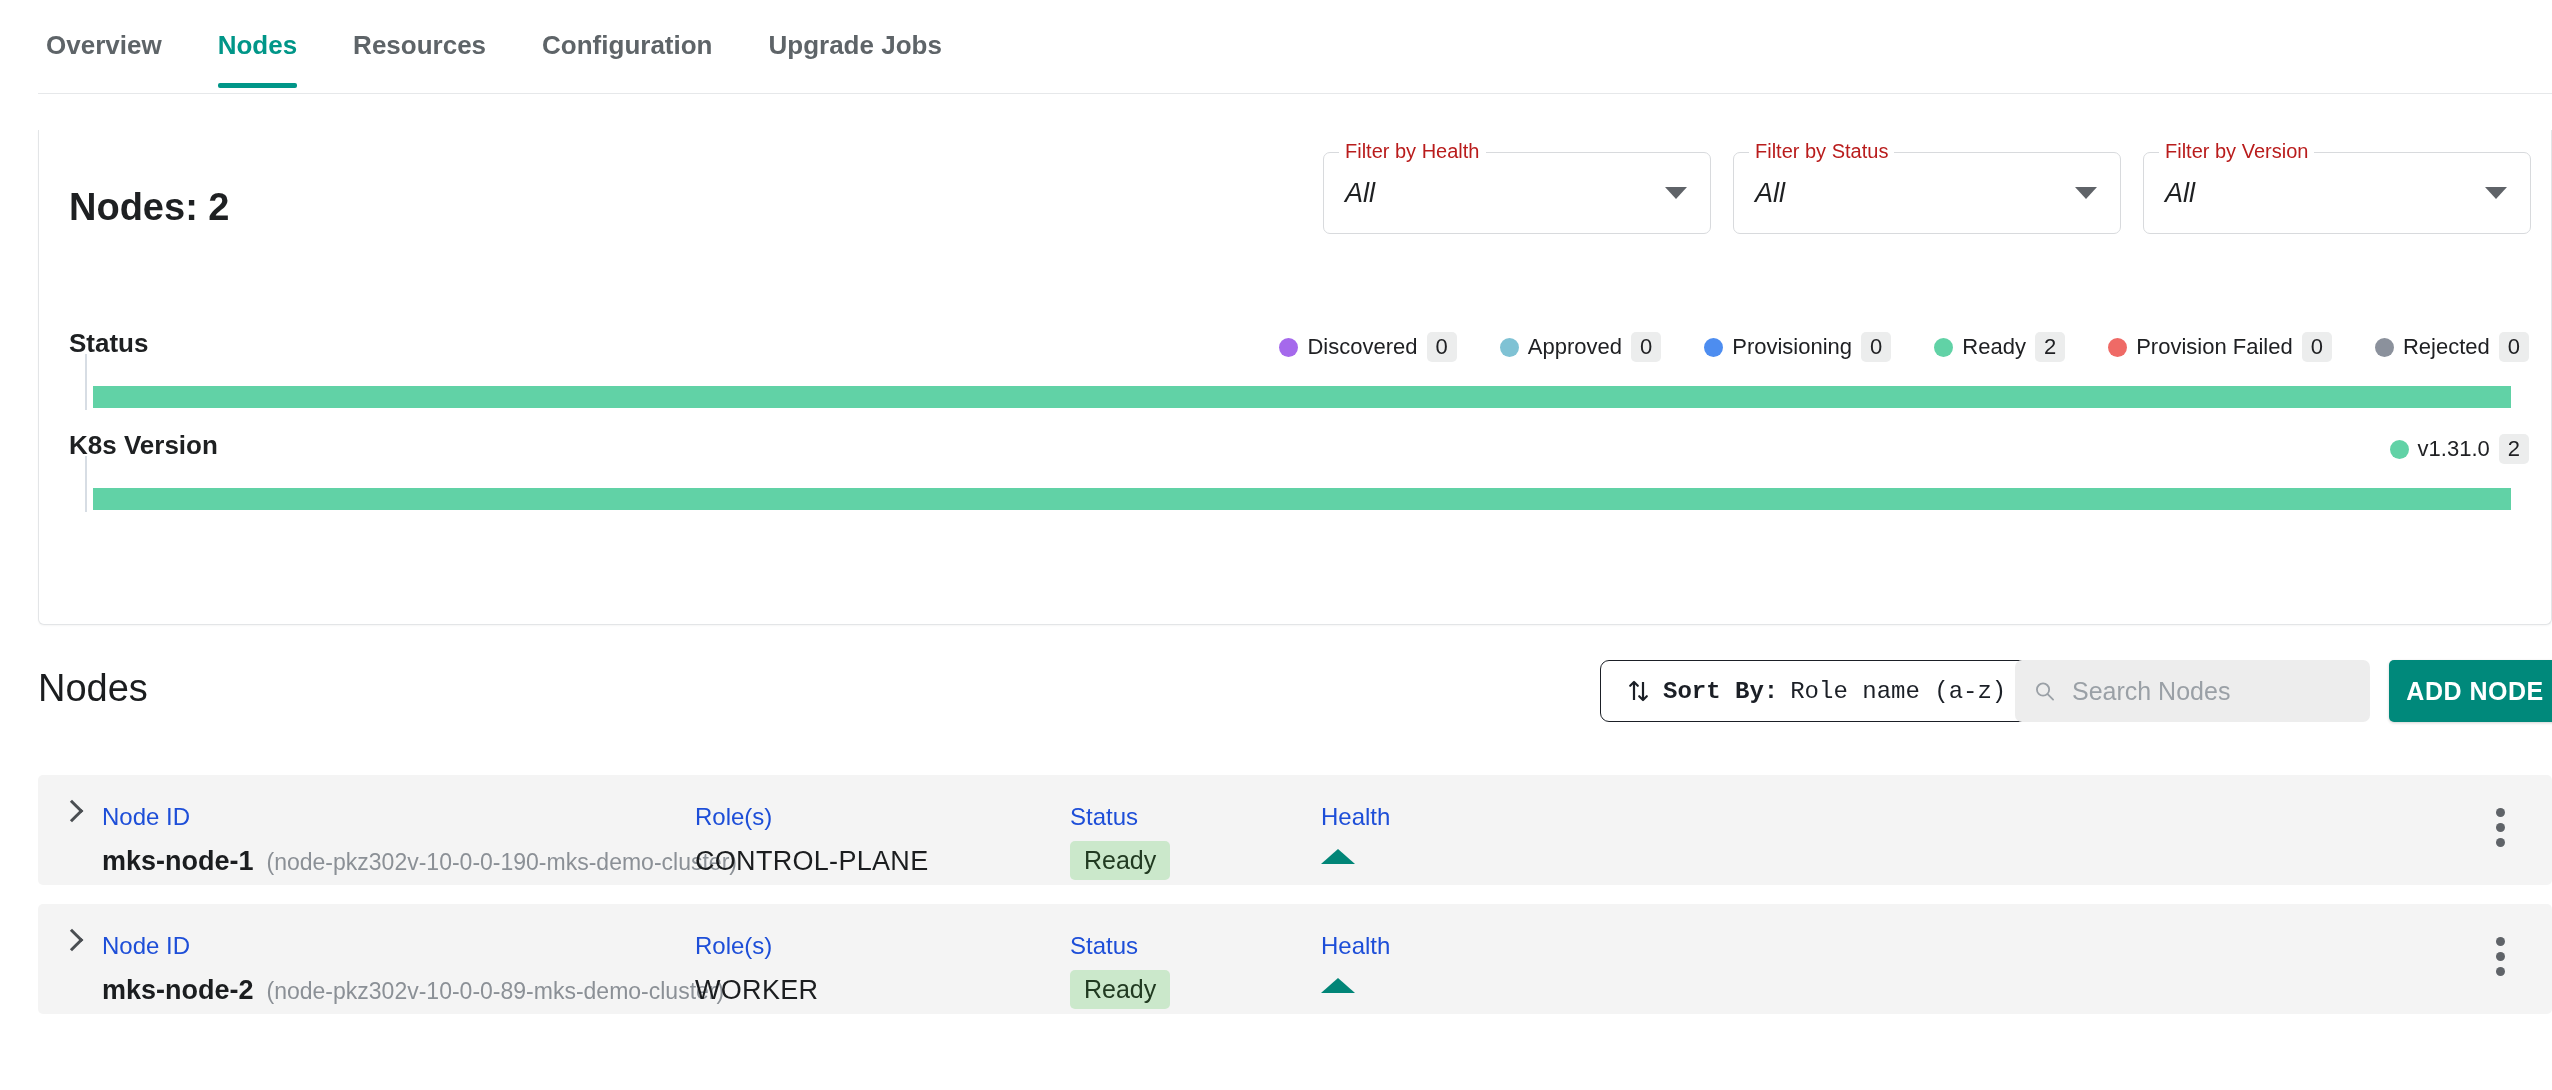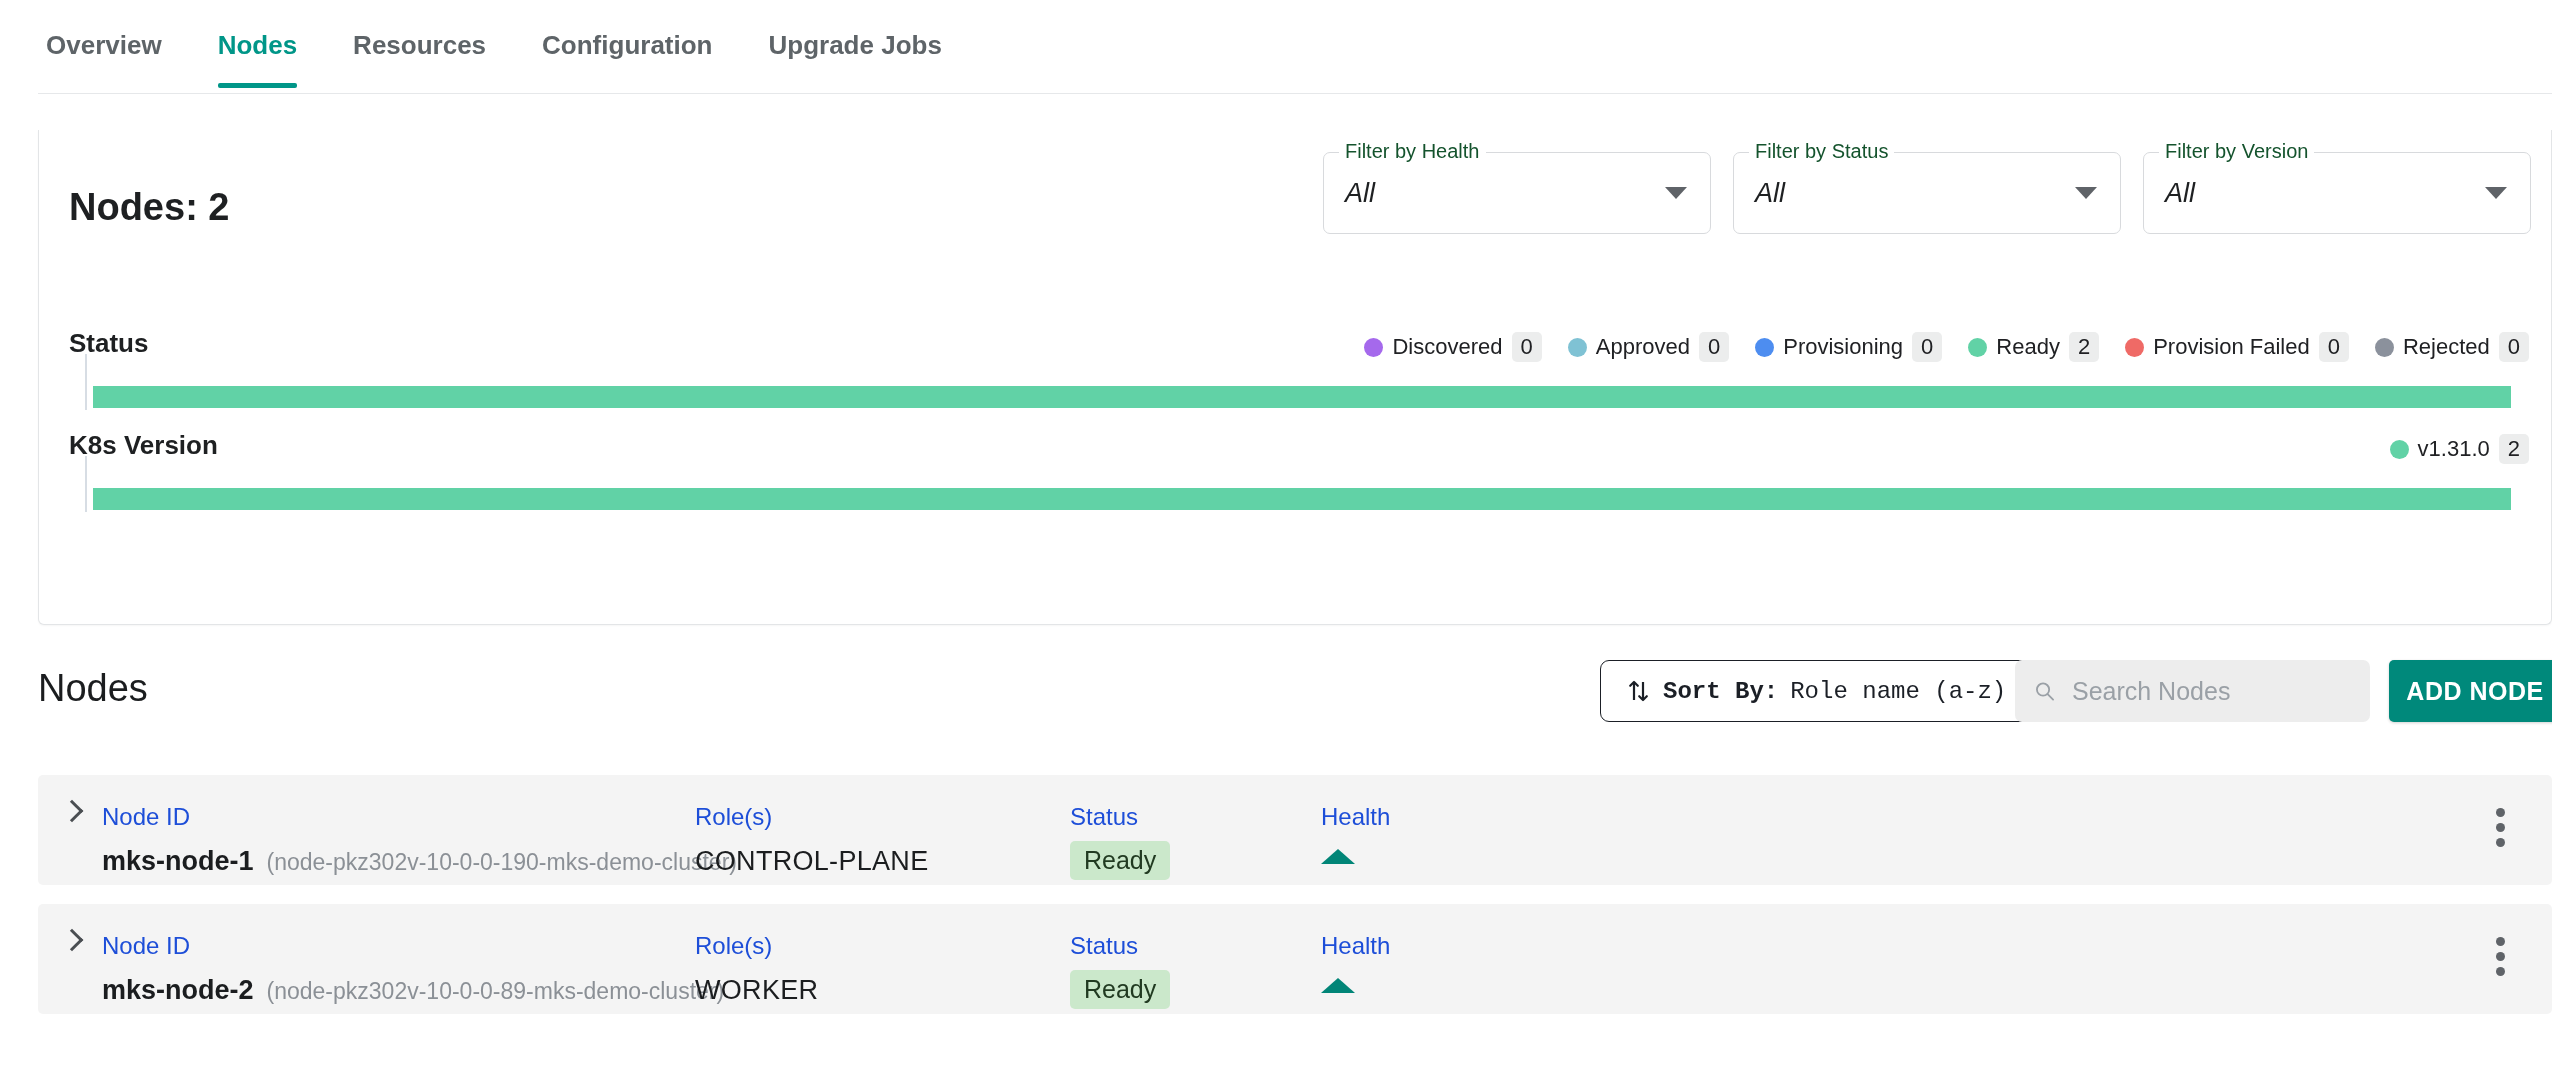--- a/index.html
+++ b/index.html
@@ -54,42 +54,42 @@
   
   .filters { position:absolute; right:20px; top:22px; display:flex; gap:22px; }
   .field { position:relative; width:388px; height:82px; }
   .field .outline {
     position:absolute; inset:0;
     border:1px solid #d8dadd; border-radius:7px; background:#fff;
   }
   .field .notch {
     position:absolute; left:16px; top:-12px;
     background:#ffffff; padding:0 6px;
-    font-size:20px; color:#14532d; line-height:22px;
+    font-size:20px; color:#b91c1c; line-height:22px;
     white-space:nowrap;
   }
   .field .value {
     position:absolute; left:22px; top:50%; transform:translateY(-50%);
     font-size:27px; color:#1e2022;font-style:italic;
   }
   .field .caret {
     position:absolute; right:24px; top:50%; transform:translateY(-50%);
     width:0;height:0;border-left:11px solid transparent;border-right:11px solid transparent;
     border-top:12px solid #5f6368;
   }
 
   
   .chart-block { position:absolute; left:0; right:0; }
   .chart-title {
     position:absolute; left:30px; top:0;
     font-size:26px; font-weight:700; color:#1e2022;
   }
   .legend {
     position:absolute; right:22px; top:4px;
-    display:flex; align-items:center; gap:26px;
+    display:flex; align-items:center; gap:43px;
   }
   .legend-item { display:flex; align-items:center; gap:9px; white-space:nowrap; }
   .legend-dot { width:19px;height:19px;border-radius:50%; flex:none; }
   .legend-label { font-size:22px; color:#202124; }
   .legend-count {
     font-size:22px; color:#202124; background:#eceded;
     border-radius:5px; padding:2px 9px; min-width:28px; text-align:center;
   }
   .bar-area { position:absolute; left:46px; right:22px; top:44px; height:50px; }
   .axis { position:absolute; left:0; top:-18px; width:2px; height:56px; background:#d7dde4; }

